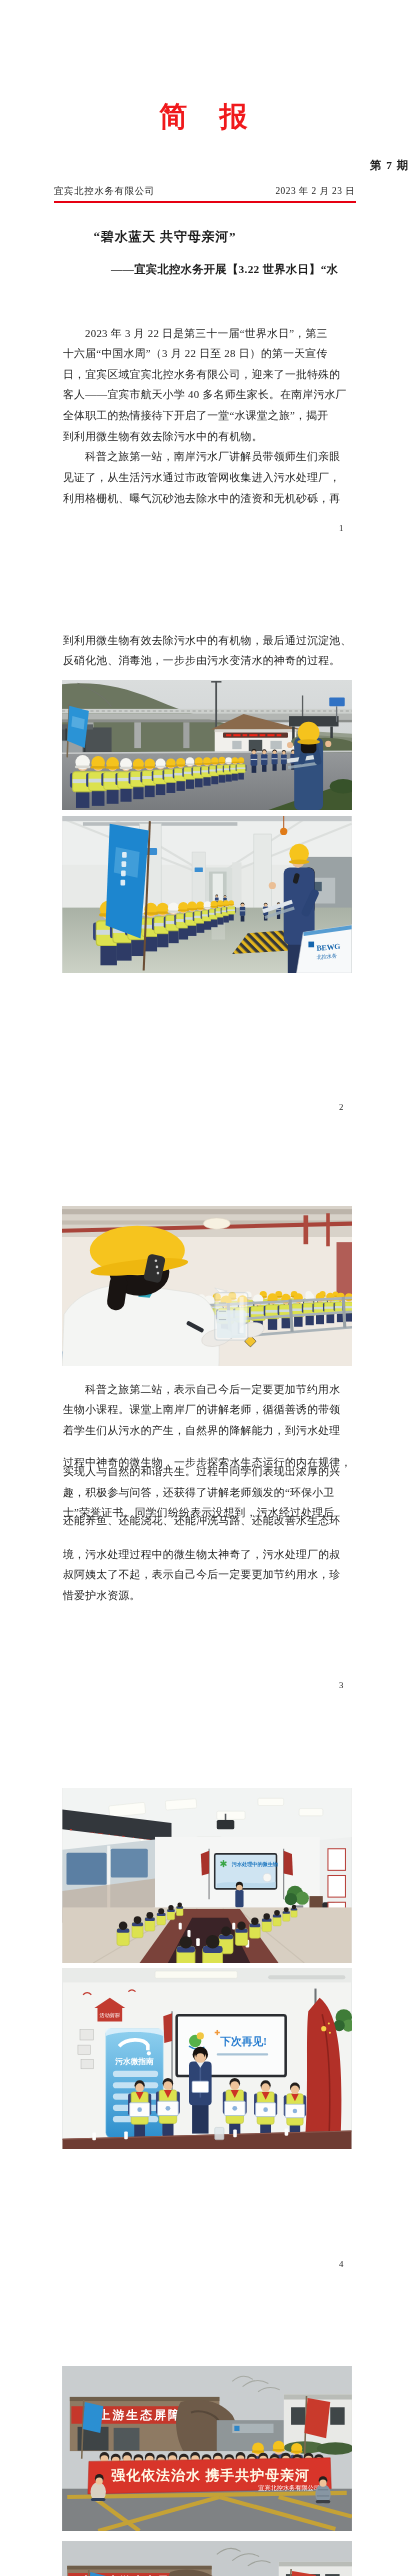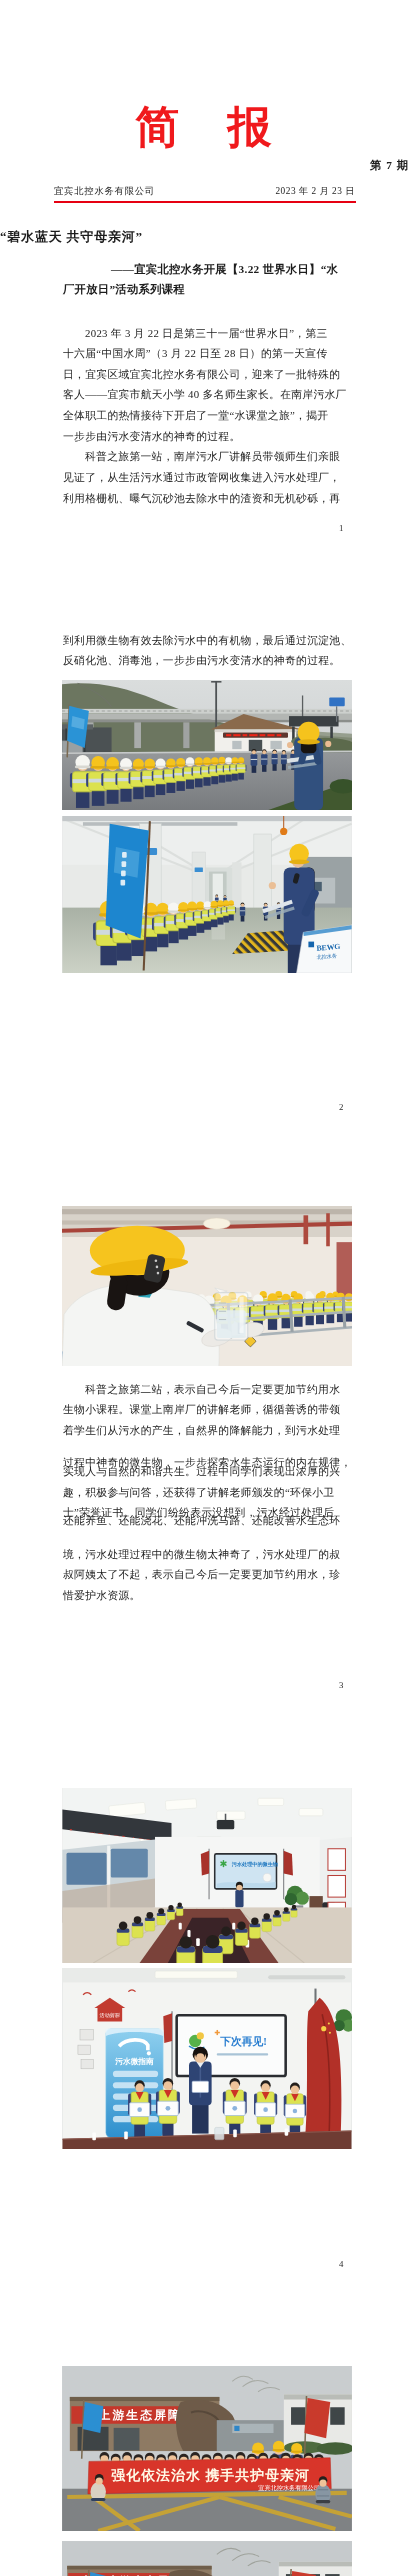--- a/index.html
+++ b/index.html
@@ -1,25 +1,25 @@
 <!DOCTYPE html>
 <html style="font-size:8.2px"><head>
 <meta charset="utf-8">
 <style>
   *{box-sizing:border-box}
   html,body{margin:0;padding:0;background:#fff}
   body{font-family:"Liberation Serif","DejaVu Serif",serif;color:#1d1d1d}
   #doc{position:relative;width:409px;height:3471px;background:#fff;margin:0 auto;overflow:hidden}
   .page{position:absolute;left:0;width:409px;height:579px;background:#fff}
-  .m-title{position:absolute;top:98px;left:0;width:409px;text-align:center;font-weight:700;font-size:44px;color:#f0191c;letter-spacing:2.1px;white-space:nowrap}
+  .m-title{position:absolute;top:98px;left:0;width:409px;text-align:center;font-weight:700;font-size:28px;color:#f0191c;letter-spacing:2.1px;white-space:nowrap}
   .m-issue{position:absolute;top:158px;left:0;width:409px;text-align:right;font-size:11.3px;font-weight:700;letter-spacing:1px}
   .m-company{position:absolute;top:185px;left:54px;font-size:9.3px;letter-spacing:0.8px}
   .m-date{position:absolute;top:185px;right:54px;font-size:9.3px;letter-spacing:0.5px}
   .m-rule{position:absolute;top:201px;left:54px;width:302px;height:1.5px;background:#e60012}
-  .a-title{position:absolute;top:228px;left:0;width:330px;text-align:left;font-size:13px;font-weight:700;letter-spacing:0.8px}
+  .a-title{position:absolute;top:228px;left:0;width:330px;text-align:center;font-size:13px;font-weight:700;letter-spacing:0.8px}
   .sub{position:absolute;left:63px;width:292px;font-size:11.3px;font-weight:700;white-space:nowrap;letter-spacing:0.3px}
   .ln{position:absolute;left:63px;width:294px;font-size:10.8px;line-height:13px;white-space:nowrap;letter-spacing:0.3px}
   .ind{padding-left:22px}
   .pagenum{position:absolute;left:332px;top:523px;width:18.5px;text-align:center;font-size:8.8px;color:#2a2a2a}
   .photo{position:absolute;left:62px;width:290px;overflow:hidden;background:#dfe1e2}
   svg{display:block}
 </style>
 </head>
 <body>
 
@@ -91,27 +91,26 @@
 <div id="doc">
 
   <div class="page" style="top:0">
     <div class="m-title">简　报</div>
     <div class="m-issue">第 7 期</div>
     <div class="m-company">宜宾北控水务有限公司</div>
     <div class="m-date">2023 年 2 月 23 日</div>
     <div class="m-rule"></div>
     <div class="a-title">“碧水蓝天 共守母亲河”</div>
     <div class="sub" style="top:262px;padding-left:48px">——宜宾北控水务开展【3.22 世界水日】“水</div>
-    <div class="sub" style="top:282px">厂开放日”活动系列课程</div>
     <div class="ln ind" style="top:327px">2023 年 3 月 22 日是第三十一届“世界水日”，第三</div>
     <div class="ln" style="top:347px">十六届“中国水周”（3 月 22 日至 28 日）的第一天宣传</div>
     <div class="ln" style="top:368px">日，宜宾区域宜宾北控水务有限公司，迎来了一批特殊的</div>
     <div class="ln" style="top:388px">客人——宜宾市航天小学 40 多名师生家长。在南岸污水厂</div>
     <div class="ln" style="top:409px">全体职工的热情接待下开启了一堂“水课堂之旅”，揭开</div>
-    <div class="ln" style="top:430px">一步步由污水变清水的神奇的过程。</div>
+    <div class="ln" style="top:430px">到利用微生物有效去除污水中的有机物。</div>
     <div class="ln ind" style="top:450px">科普之旅第一站，南岸污水厂讲解员带领师生们亲眼</div>
     <div class="ln" style="top:471px">见证了，从生活污水通过市政管网收集进入污水处理厂，</div>
     <div class="ln" style="top:492px">利用格栅机、曝气沉砂池去除水中的渣资和无机砂砾，再</div>
     <div class="pagenum">1</div>
   </div>
 
   <div class="page" style="top:579px">
     <div class="ln" style="top:55px">到利用微生物有效去除污水中的有机物，最后通过沉淀池、</div>
     <div class="ln" style="top:75px">反硝化池、消毒池，一步步由污水变清水的神奇的过程。</div>
 

